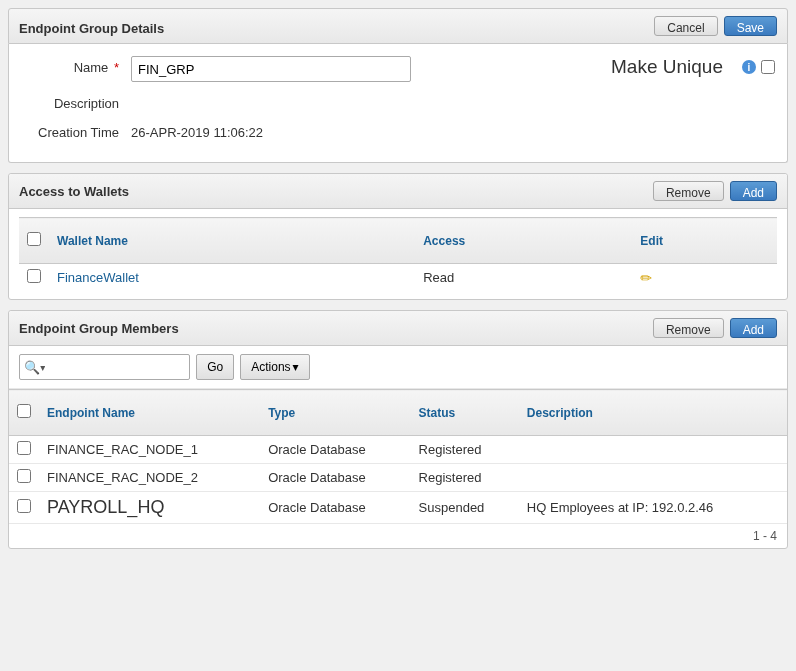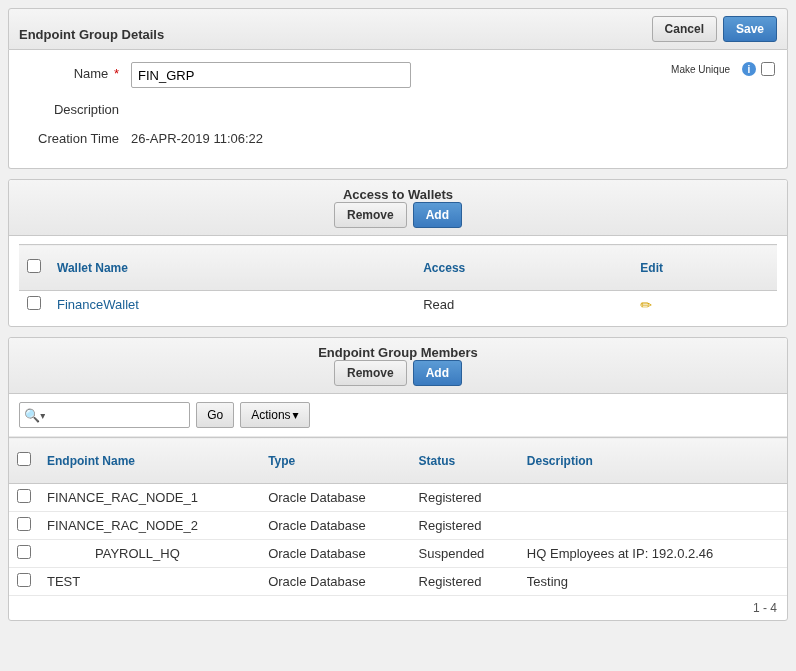--- a/index.html
+++ b/index.html
@@ -23,21 +23,20 @@
       margin-bottom: 10px;
     }
     .panel-header {
       background: linear-gradient(to bottom, #f5f5f5, #e8e8e8);
       border-bottom: 1px solid #c8c8c8;
       padding: 7px 10px;
       display: flex;
       align-items: center;
       justify-content: space-between;
       border-radius: 3px 3px 0 0;
-      flex-direction: column;
     }
     .panel-title {
       font-weight: bold;
       font-size: 13px;
       color: #333;
     }
     .panel-body {
       padding: 12px;
     }
     
@@ -78,22 +77,22 @@
       font-size: 13px;
       resize: none;
     }
     .make-unique-row {
       display: flex;
       align-items: center;
       margin-left: 16px;
       white-space: nowrap;
     }
     .make-unique-label {
-      font-size: 10px;
-      margin-right: 12px;
+      font-size: 19px;
+      margin-right: 19px;
     }
     .info-icon {
       display: inline-flex;
       align-items: center;
       justify-content: center;
       width: 14px;
       height: 14px;
       border-radius: 50%;
       background: #4a90d9;
       color: #fff;
@@ -112,22 +111,21 @@
       font-size: 13px;
       color: #333;
     }
     
     .btn {
       padding: 4px 12px;
       border-radius: 3px;
       font-size: 12px;
       cursor: pointer;
       border: 1px solid;
-      height: 26px;
-      font-weight: bold;
+      height: 20px;
     }
     .btn-primary {
       background: linear-gradient(to bottom, #5b9bd5, #3a7abf);
       color: #fff;
       border-color: #2a6099;
     }
     .btn-default {
       background: linear-gradient(to bottom, #f5f5f5, #e0e0e0);
       color: #333;
       border-color: #aaa;
@@ -387,37 +385,26 @@
       </td>
       <td>Oracle Database</td>
       <td>Registered</td>
       <td></td>
     </tr>
           <tr>
       <td>
         <input type="checkbox" style="">
       </td>
       <td>
-        <span style="color:#333; font-size:13px;margin-left:48px;">PAYROLL_HQ</span>
+        <span style="color:#333; font-size:18px;">PAYROLL_HQ</span>
       </td>
       <td>Oracle Database</td>
       <td>Suspended</td>
       <td>HQ Employees at IP: 192.0.2.46</td>
     </tr>
-          <tr>
-      <td>
-        <input type="checkbox" style="">
-      </td>
-      <td>
-        <span style="color:#333; font-size:13px;">TEST</span>
-      </td>
-      <td>Oracle Database</td>
-      <td>Registered</td>
-      <td>Testing</td>
-    </tr>
         </tbody>
     </table>
 
     <div class="pagination">
       <span>1 - 4</span>
     </div>
   </div>
 
 </div>
 

